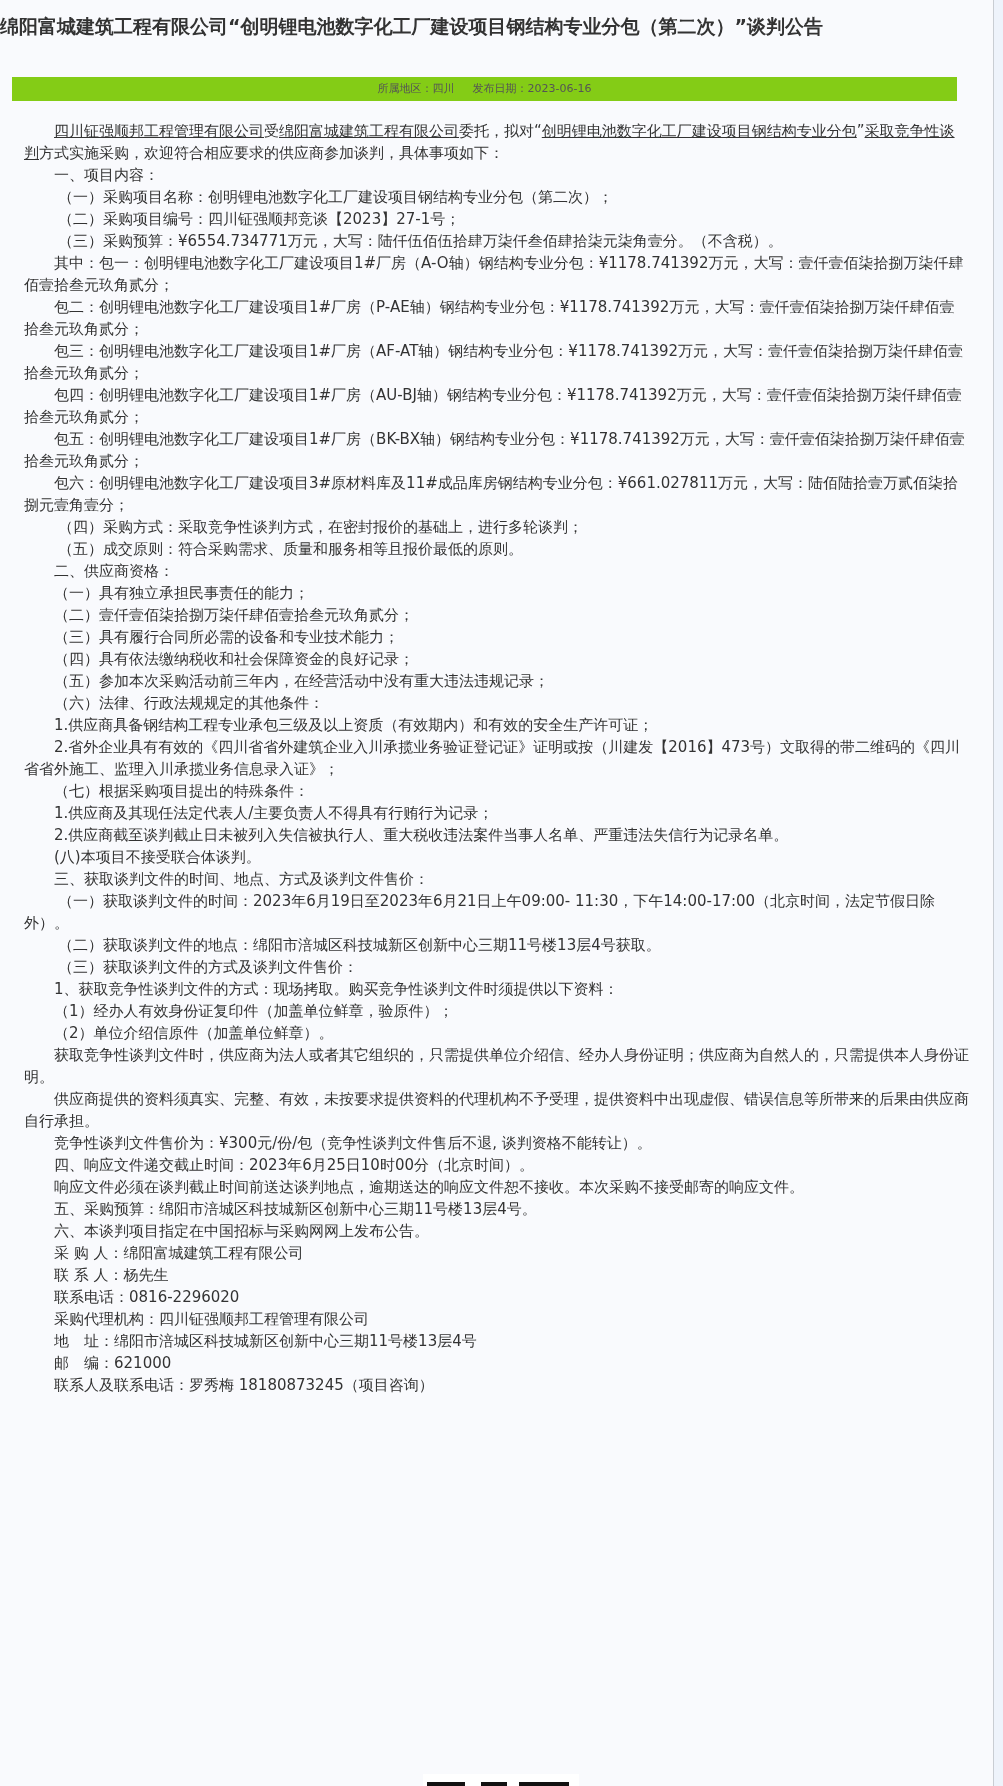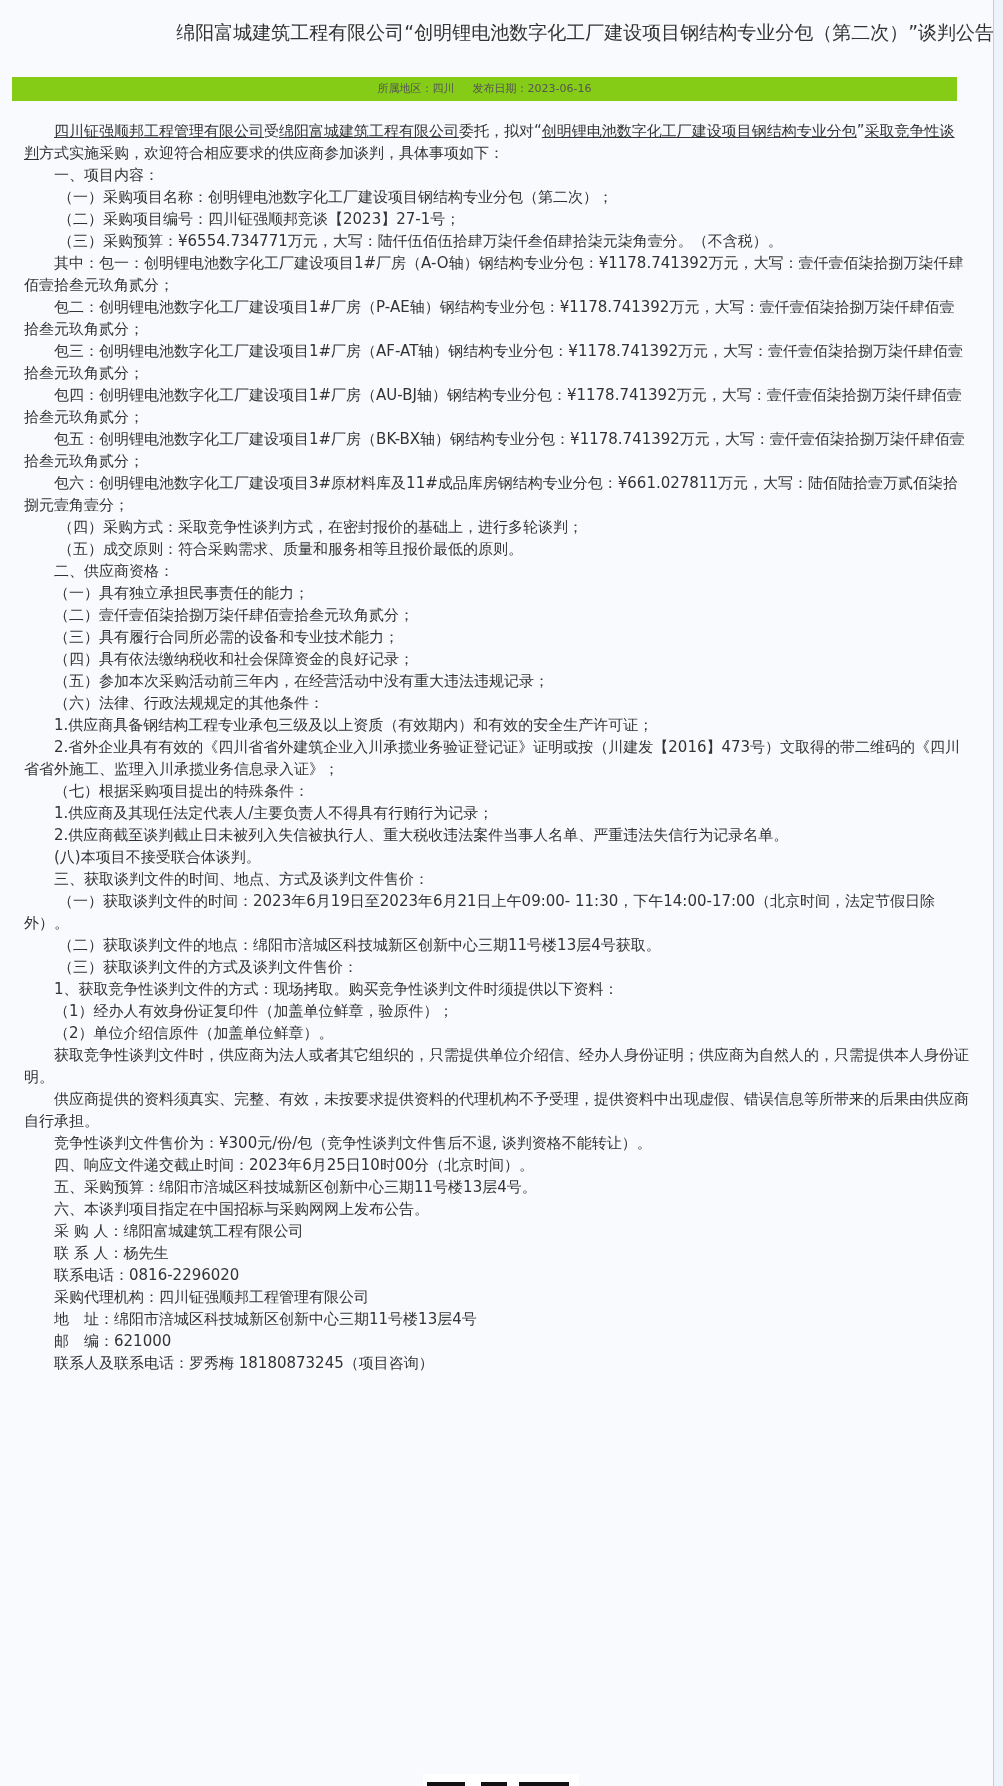--- a/index.html
+++ b/index.html
@@ -9,22 +9,22 @@
     font-family: "DejaVu Sans", "Liberation Sans", sans-serif;
     color: #333333;
     position: relative;
   }
   .right-rule {
     position: absolute; top: 0; right: 0; width: 9px; height: 1786px;
     background: #eef3fb; border-left: 1px solid #c9cdd3;
   }
   .page { position: absolute; left: 0; top: 0; width: 994px; }
   .title {
-    margin: 0; padding-top: 20px; height: 46px;
-    text-align: right; font-size: 19px; font-weight: normal; color: #333;
+    margin: 0; padding-top: 14px; height: 46px;
+    text-align: left; font-size: 19px; font-weight: bold; color: #333;
     letter-spacing: 0px;
   }
   .meta-bar {
     position: absolute; left: 12px; top: 77px; width: 945px; height: 24px;
     background: #84cc16; text-align: center; font-size: 11px; line-height: 24px; color: #555;
   }
   .meta-bar span + span { margin-left: 18px; }
   .content {
     position: absolute; left: 24px; top: 120px; width: 945px;
     font-size: 15px; line-height: 22px; color: #333;
@@ -85,20 +85,21 @@
     <p class="ind2"><span class="b">（二）获取谈判文件的地点：</span><span>绵阳市涪城区科技城新区创新中心三期11号楼13层4号获取。</span></p>
     <p class="ind2 b">（三）获取谈判文件的方式及谈判文件售价：</p>
     <p class="ind">1、获取竞争性谈判文件的方式：现场拷取。购买竞争性谈判文件时须提供以下资料：</p>
     <p class="ind">（1）经办人有效身份证复印件（加盖单位鲜章，验原件）；</p>
     <p class="ind">（2）单位介绍信原件（加盖单位鲜章）。</p>
     <p class="ind">获取竞争性谈判文件时，供应商为法人或者其它组织的，只需提供单位介绍信、经办人身份证明；供应商为自然人的，只需提供本人身份证明。</p>
     <p class="ind">供应商提供的资料须真实、完整、有效，未按要求提供资料的代理机构不予受理，提供资料中出现虚假、错误信息等所带来的后果由供应商自行承担。</p>
     <p class="ind">竞争性谈判文件售价为：¥300元/份/包（竞争性谈判文件售后不退, 谈判资格不能转让）。</p>
 
     <p class="ind"><span class="b">四、响应文件递交截止时间：</span><span>2023年6月25日10时00分（北京时间）。</span></p>
+    <p class="ind">响应文件必须在谈判截止时间前送达谈判地点，逾期送达的响应文件恕不接收。本次采购不接受邮寄的响应文件。</p>
 
     <p class="ind"><span class="b">五、采购预算：</span><span>绵阳市涪城区科技城新区创新中心三期11号楼13层4号。</span></p>
 
     <p class="ind b">六、本谈判项目指定在中国招标与采购网网上发布公告。</p>
 
     <p class="ind b"><span>采 购 人：</span><span>绵阳富城建筑工程有限公司</span></p>
     <p class="ind">联 系 人：杨先生</p>
     <p class="ind">联系电话：0816-2296020</p>
     <p class="ind b"><span>采购代理机构：</span><span>四川钲强顺邦工程管理有限公司</span></p>
     <p class="ind">地　址：绵阳市涪城区科技城新区创新中心三期11号楼13层4号</p>

